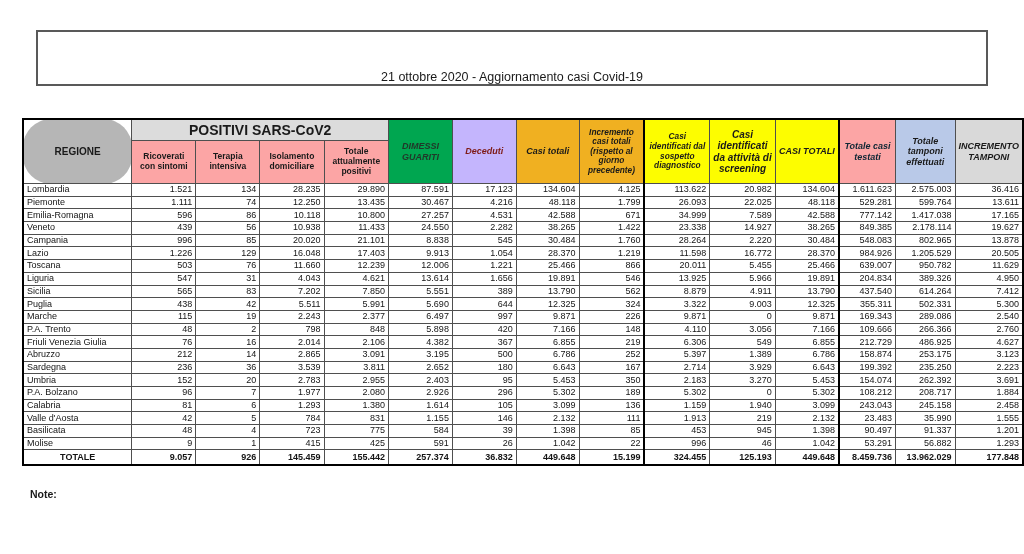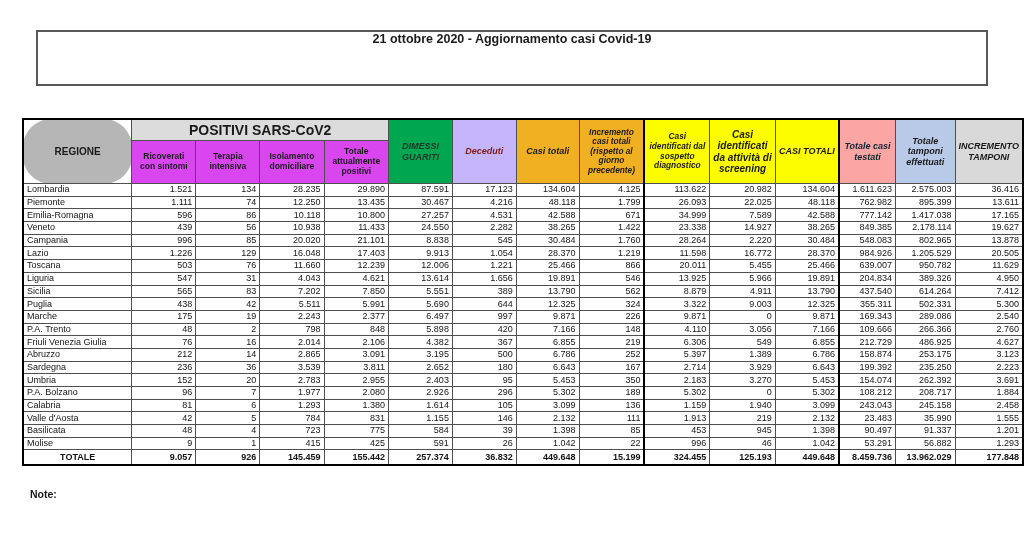--- a/index.html
+++ b/index.html
@@ -1,32 +1,32 @@
 <!DOCTYPE html>
 <html><head>
 <meta charset="utf-8">
 <style>
   html,body{margin:0;padding:0;background:#fff;}
   .page{position:relative;width:1024px;height:554px;background:#ffffff;
         font-family:"Liberation Sans",sans-serif;color:#1a1a1a;overflow:hidden;}
 
   .title-box{position:absolute;left:36px;top:30px;width:948px;height:52px;
              border:2px solid #595959;background:#fff;
-             display:flex;flex-direction:column;justify-content:space-between;align-items:center;gap:9px;
-             text-align:center;font-weight:bold;font-size:12.5px;color:#1a1a1a;}
+             display:flex;flex-direction:column;justify-content:flex-end;align-items:center;gap:9px;
+             text-align:center;font-weight:normal;font-size:12.5px;color:#1a1a1a;}
 
   table.data-table{position:absolute;left:22px;top:118px;border-collapse:collapse;
                    table-layout:fixed;font-size:9px;border:2px solid #000;}
   .data-table th,.data-table td{border:1px solid #4f4f4f;padding:0 3px;overflow:hidden;}
 
   
   .data-table th{font-weight:bold;text-align:center;vertical-align:middle;
                  white-space:normal;line-height:1.15;}
   .grp{height:20px;font-size:14px;background:#dcdcdc;}
-  .sub th{height:42px;font-size:8.5px;background:#d946ef;}
+  .sub th{height:42px;font-size:8.5px;background:#fca5a5;}
   .ch{font-size:9px;font-style:italic;}
   .hdr-region{background:#b6b6b6;font-size:10px;border-radius:28px;}
   .hb{border-bottom:2px solid #000;}
 
   
   .thick-l{border-left:2.5px solid #000 !important;}
 
   
   .c-green{background:#00a650;color:#20392a;}
   .c-red{background:#c4b5fd;}
@@ -120,22 +120,22 @@
           <td class="num">74</td>
           <td class="num">12.250</td>
           <td class="num">13.435</td>
           <td class="num">30.467</td>
           <td class="num">4.216</td>
           <td class="num">48.118</td>
           <td class="num">1.799</td>
           <td class="num thick-l">26.093</td>
           <td class="num">22.025</td>
           <td class="num">48.118</td>
-          <td class="num thick-l">762.982</td>
-          <td class="num">895.399</td>
+          <td class="num thick-l">529.281</td>
+          <td class="num">599.764</td>
           <td class="num">13.611</td>
         </tr>
         <tr>
           <td class="region">Emilia-Romagna</td>
           <td class="num">596</td>
           <td class="num">86</td>
           <td class="num">10.118</td>
           <td class="num">10.800</td>
           <td class="num">27.257</td>
           <td class="num">4.531</td>
@@ -262,21 +262,21 @@
           <td class="num">324</td>
           <td class="num thick-l">3.322</td>
           <td class="num">9.003</td>
           <td class="num">12.325</td>
           <td class="num thick-l">355.311</td>
           <td class="num">502.331</td>
           <td class="num">5.300</td>
         </tr>
         <tr>
           <td class="region">Marche</td>
-          <td class="num">175</td>
+          <td class="num">115</td>
           <td class="num">19</td>
           <td class="num">2.243</td>
           <td class="num">2.377</td>
           <td class="num">6.497</td>
           <td class="num">997</td>
           <td class="num">9.871</td>
           <td class="num">226</td>
           <td class="num thick-l">9.871</td>
           <td class="num">0</td>
           <td class="num">9.871</td>

